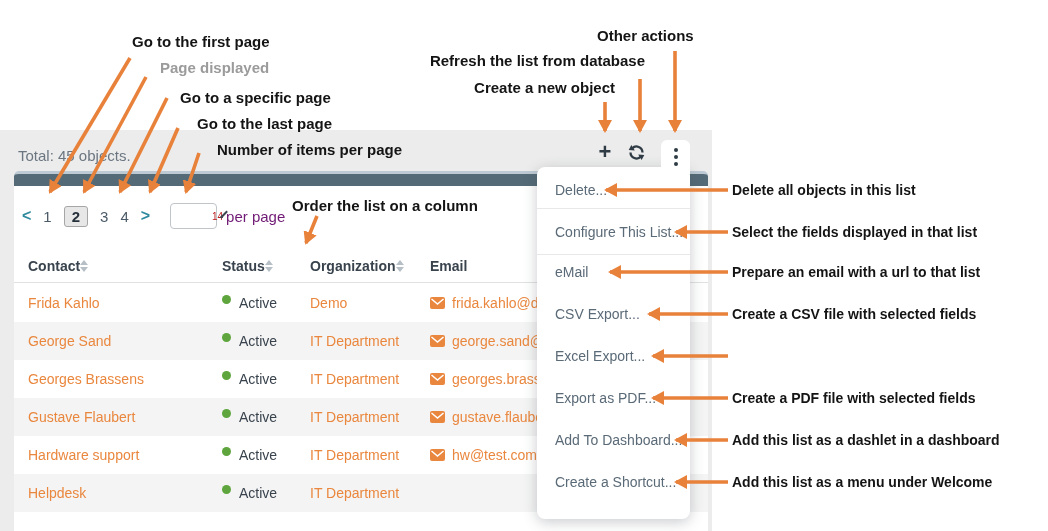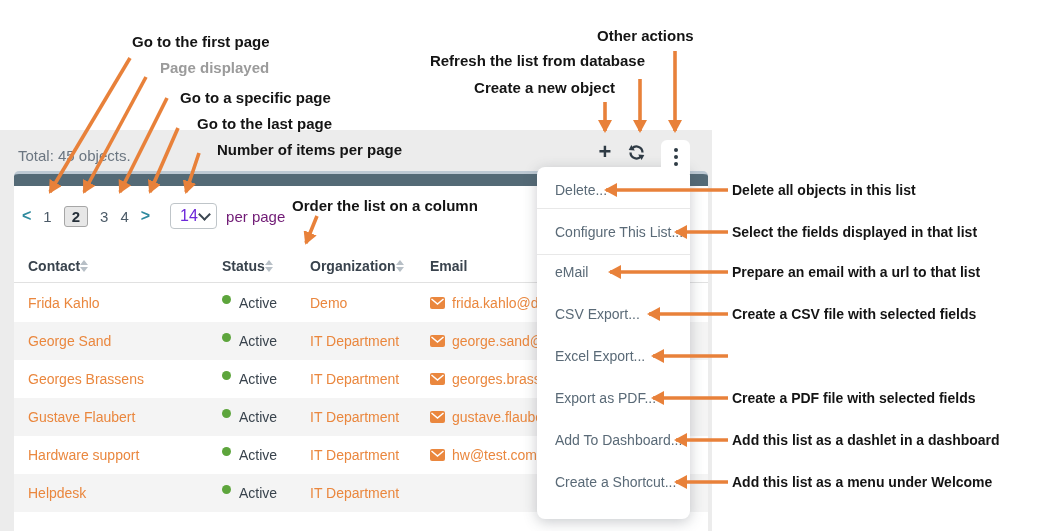--- a/index.html
+++ b/index.html
@@ -25,21 +25,21 @@
 
   .pager{position:absolute;left:2px;top:30px;height:30px;display:flex;align-items:center;}
   .pg-prev,.pg-next{color:#2f8a9e;font-weight:bold;font-size:16px;margin:0 6px;cursor:pointer;}
   .pages{display:flex;align-items:center;}
   .page{color:#4c5b68;font-size:15px;margin:0 6px;cursor:pointer;}
   .page.current{background:#e7e7e7;border:1px solid #a6a6a6;border-radius:3px;
                 padding:1px 7px;color:#26303a;font-weight:bold;}
   .page-size{margin-left:14px;width:47px;height:26px;border:1px solid #bfc5c9;border-radius:4px;
              background:#fff;display:flex;align-items:center;justify-content:space-between;
              padding:0 7px 0 9px;box-sizing:border-box;cursor:pointer;}
-  .page-size .val{font-size:16px;color:#6d28d9;}
+  .page-size .val{font-size:10px;color:#b91c1c;margin-left:32px;}
   .chev{width:7px;height:7px;border-right:2px solid #3a4550;border-bottom:2px solid #3a4550;
         transform:rotate(45deg);margin-top:-4px;}
   .per-page{margin-left:9px;color:#701a75;font-size:15px;}
 
   .thead{position:absolute;left:0;top:78px;width:100%;height:34px;display:grid;
          grid-template-columns:194px 88px 120px auto;padding-left:14px;box-sizing:border-box;
          border-bottom:1px solid #e1e1e1;align-items:center;}
   .th{display:flex;align-items:center;justify-content:flex-start;padding-right:10px;
       font-weight:bold;font-size:14px;color:#39434d;cursor:pointer;}
   .sort-icon{display:inline-flex;flex-direction:column;gap:2px;cursor:pointer;}

